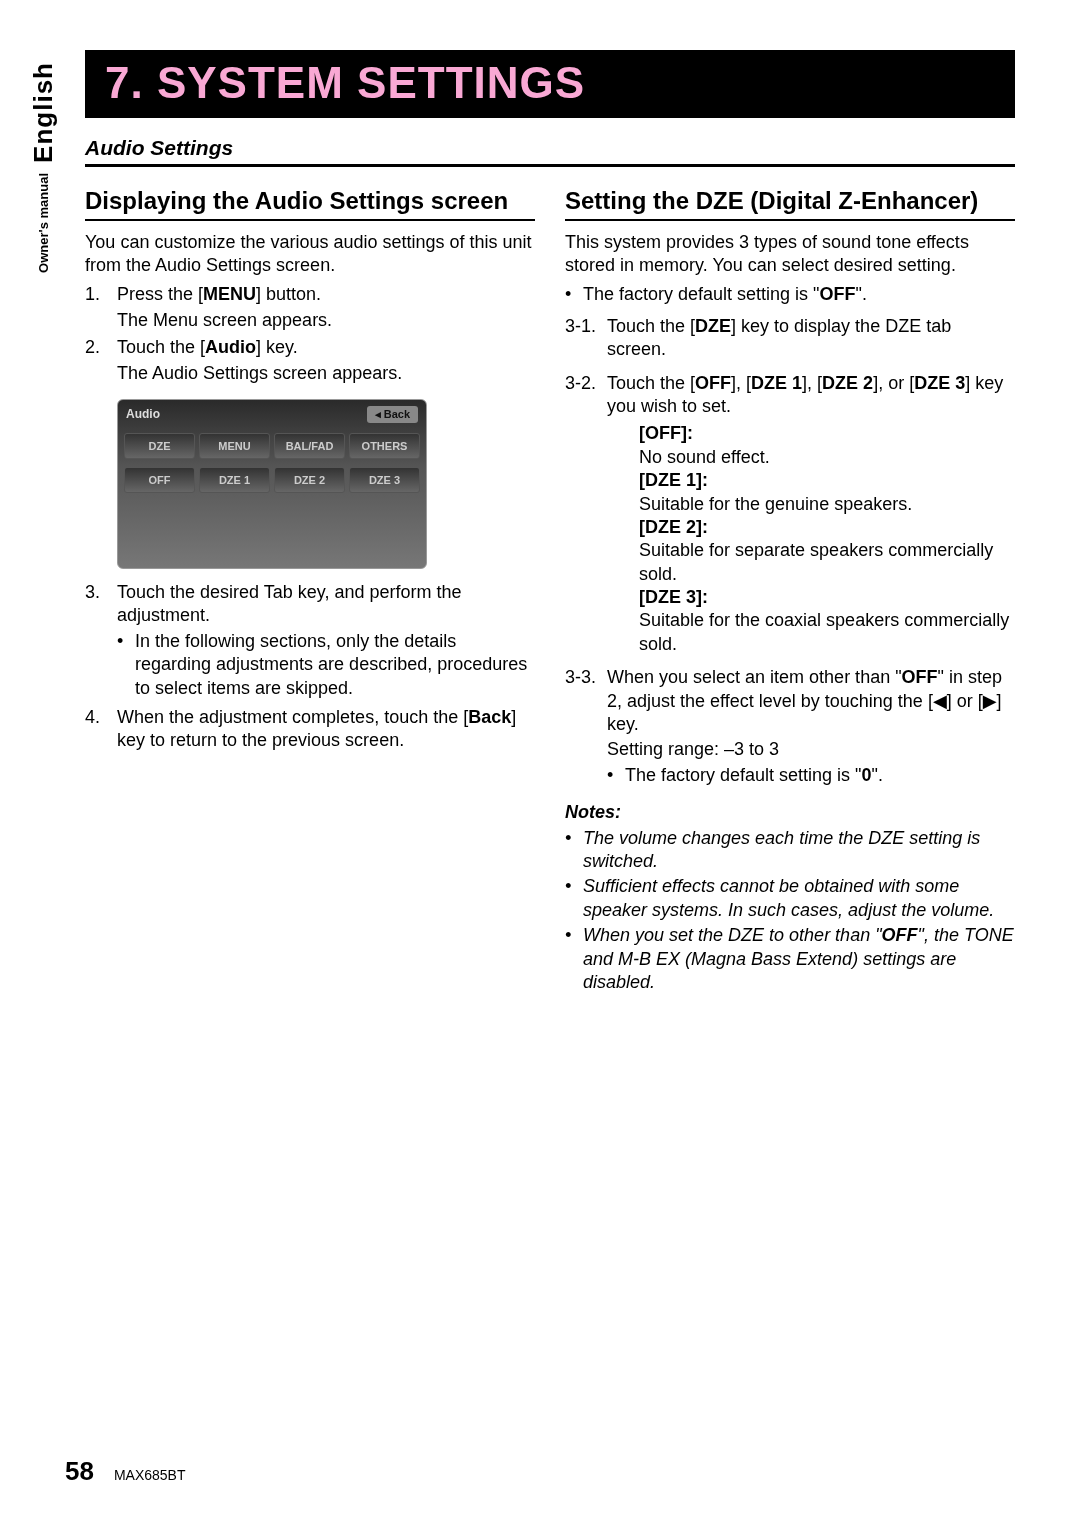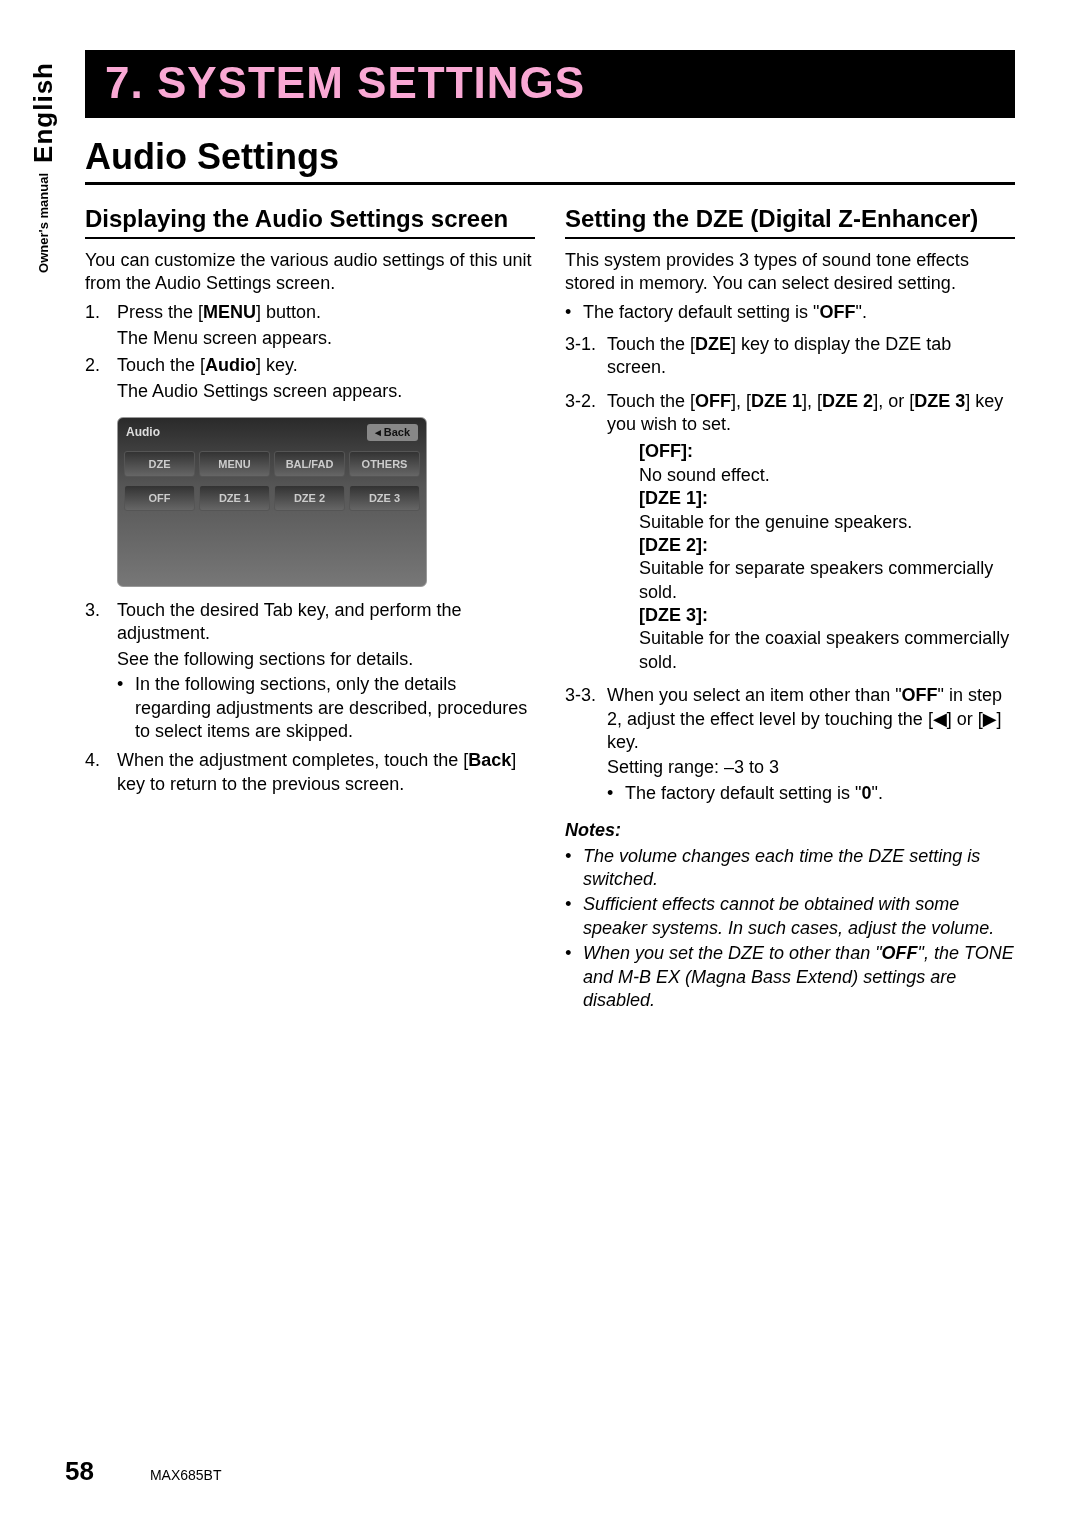--- a/index.html
+++ b/index.html
@@ -3,21 +3,21 @@
 <meta charset="utf-8">
 <style>
   * { box-sizing: border-box; margin: 0; padding: 0; }
   html, body { width: 1080px; font-family: Arial, Helvetica, sans-serif; color: #000; background: #fff; }
   .page { position: relative; width: 1080px; height: 1529px; padding: 50px 65px 40px 65px; }
   .side-tab { position: absolute; left: 28px; top: 62px; display: flex; flex-direction: column; align-items: center; gap: 6px; }
   .side-lang { writing-mode: vertical-rl; text-orientation: mixed; transform: rotate(180deg); font-weight: 900; font-size: 26px; letter-spacing: 1px; }
   .side-owners { writing-mode: vertical-rl; text-orientation: mixed; transform: rotate(180deg); font-weight: 700; font-size: 13px; margin-top: 4px; }
   .chapter-bar { background: #000; color: #f9a8d4; padding: 8px 20px 10px 20px; margin-left: 20px; }
   .chapter-bar h1 { font-size: 44px; font-weight: 900; letter-spacing: 1px; }
-  .section-title { font-size: 36px; font-weight: 900; margin: 18px 0 2px 20px; }
+  .section-title { font-size: 21px; font-style: italic; font-weight: 900; margin: 18px 0 2px 20px; }
   .section-rule { border: none; border-top: 3px solid #000; margin: 4px 0 20px 20px; }
   .columns { display: flex; gap: 30px; margin-left: 20px; }
   .col { flex: 1; }
   .subhead { font-size: 24px; font-weight: 900; line-height: 1.15; margin-bottom: 4px; }
   .subrule { border: none; border-top: 2px solid #000; margin-bottom: 10px; }
   p, li { font-size: 18px; line-height: 1.3; }
   .intro { margin-bottom: 6px; }
   ol.steps { list-style: none; padding: 0; }
   ol.steps > li { display: flex; margin: 4px 0; }
   ol.steps > li .num { min-width: 32px; }
@@ -36,21 +36,21 @@
   .defs .label { font-weight: 900; }
   .sub-bullets { list-style: none; padding: 0; margin-left: 32px; }
   .sub-bullets li { display: flex; margin: 2px 0; }
   .sub-bullets li .dot { min-width: 18px; }
   .notes-head { font-weight: 900; font-style: italic; margin-top: 12px; }
   .notes { list-style: none; padding: 0; font-style: italic; }
   .notes li { display: flex; margin: 2px 0; }
   .notes li .dot { min-width: 18px; }
   .footer { position: absolute; bottom: 42px; left: 65px; display: flex; align-items: baseline; gap: 20px; }
   .footer .pnum { font-size: 26px; font-weight: 900; }
-  .footer .model { font-size: 14px; margin-left: 36px; }
+  .footer .model { font-size: 14px; }
   .tri { font-family: Arial, sans-serif; }
 </style>
 </head>
 <body>
 
 <div class="page">
   <div class="side-tab">
     <span class="side-lang">English</span>
     <span class="side-owners">Owner's manual</span>
   </div>
@@ -104,21 +104,20 @@
           <span class="fig-cell">DZE 3</span>
         </div>
         <div class="fig-spacer"></div>
       </div>
 
       <ol class="steps">
         <li>
           <span class="num">3.</span>
           <span>
             <span>Touch the desired Tab key, and perform the adjustment.</span>
-            <div class="sub">See the following sections for details.</div>
             <ul class="bullets">
               <li>
                   <span class="dot">•</span>
                   <span>In the following sections, only the details regarding adjustments are described, procedures to select items are skipped.</span>
                 </li>
             </ul>
           </span>
         </li>
         <li>
           <span class="num">4.</span>

